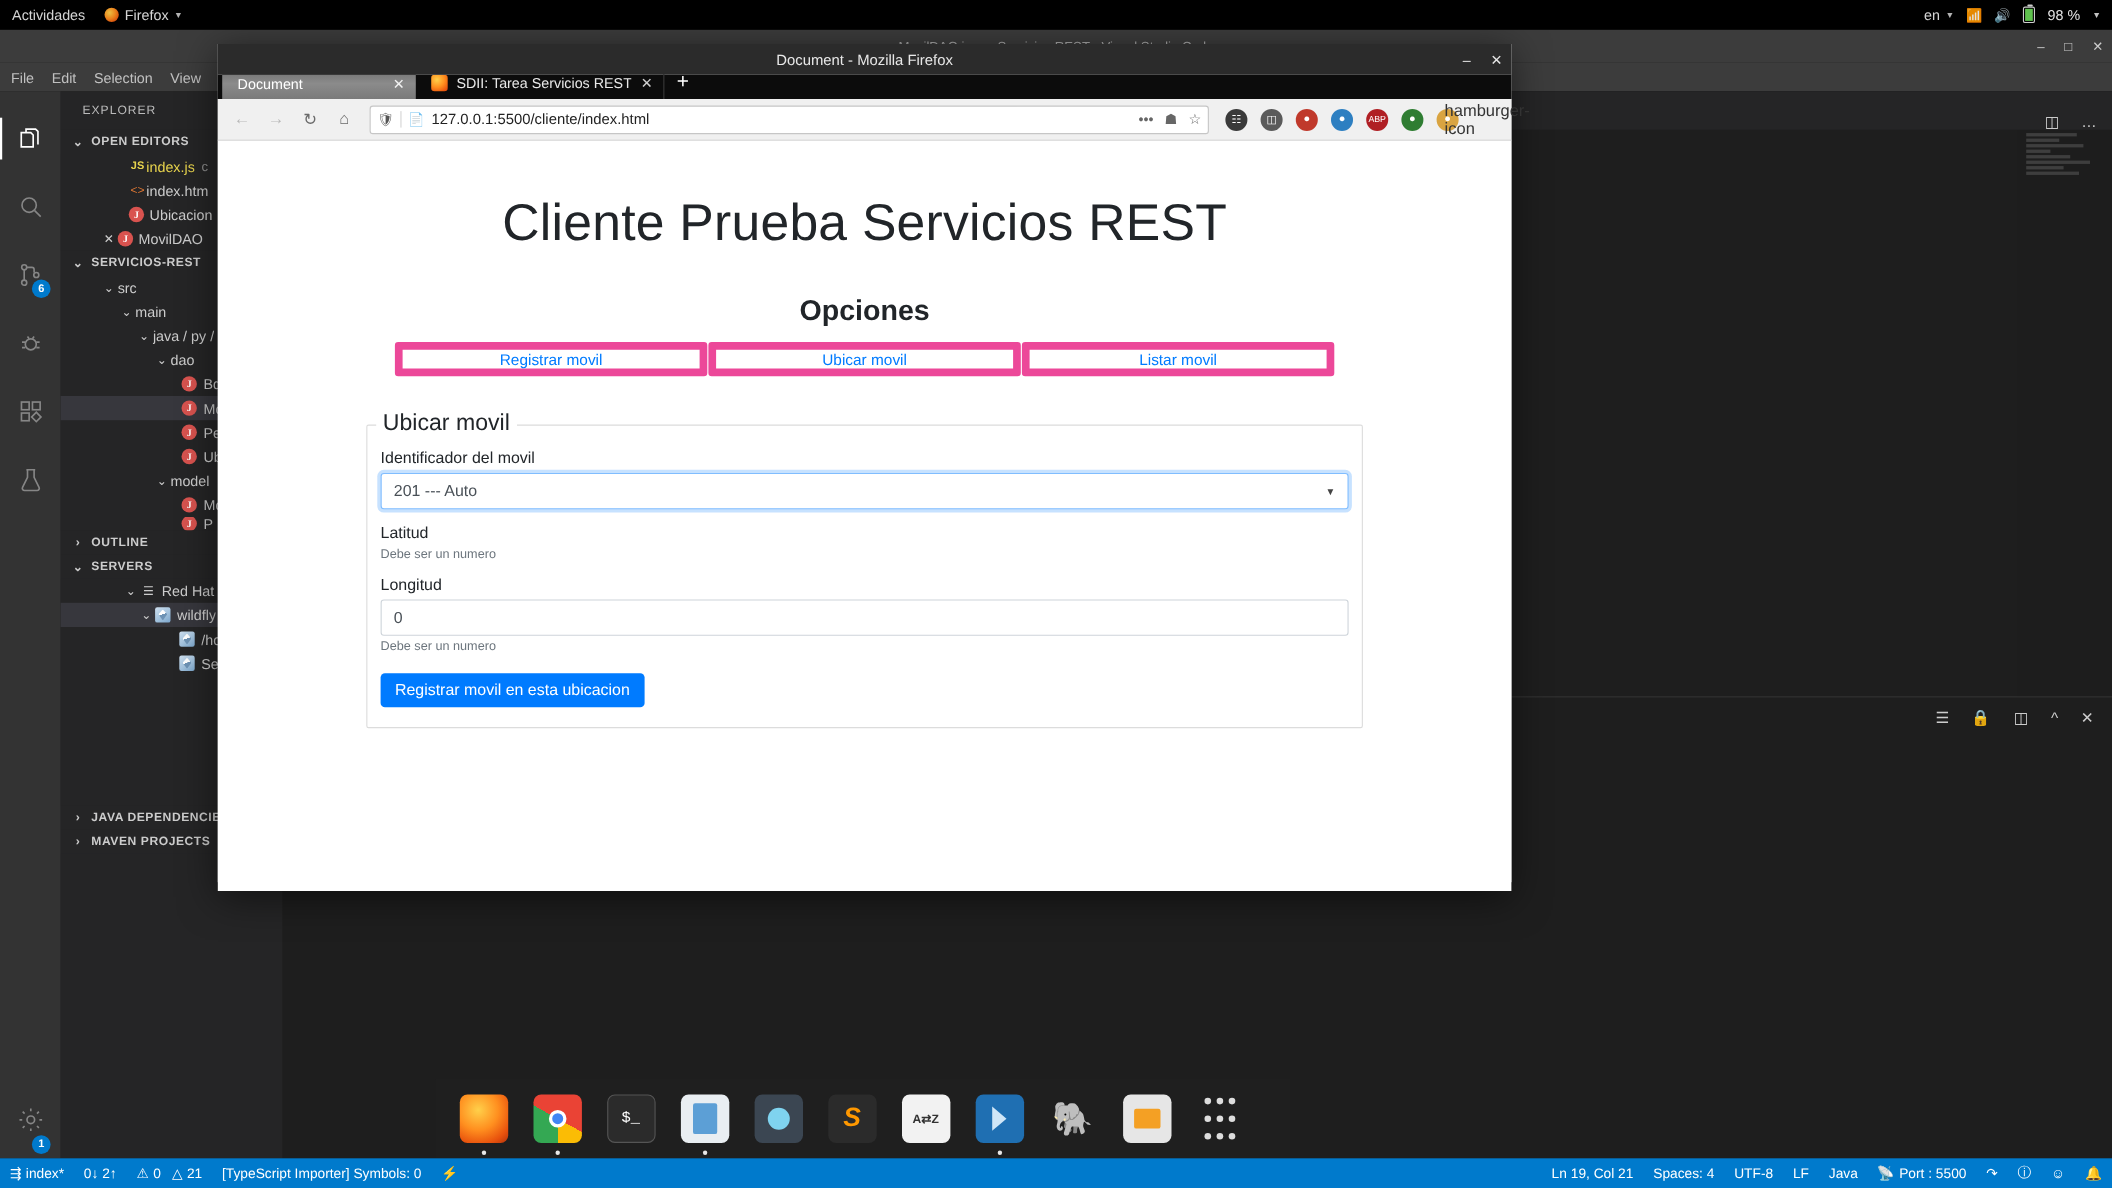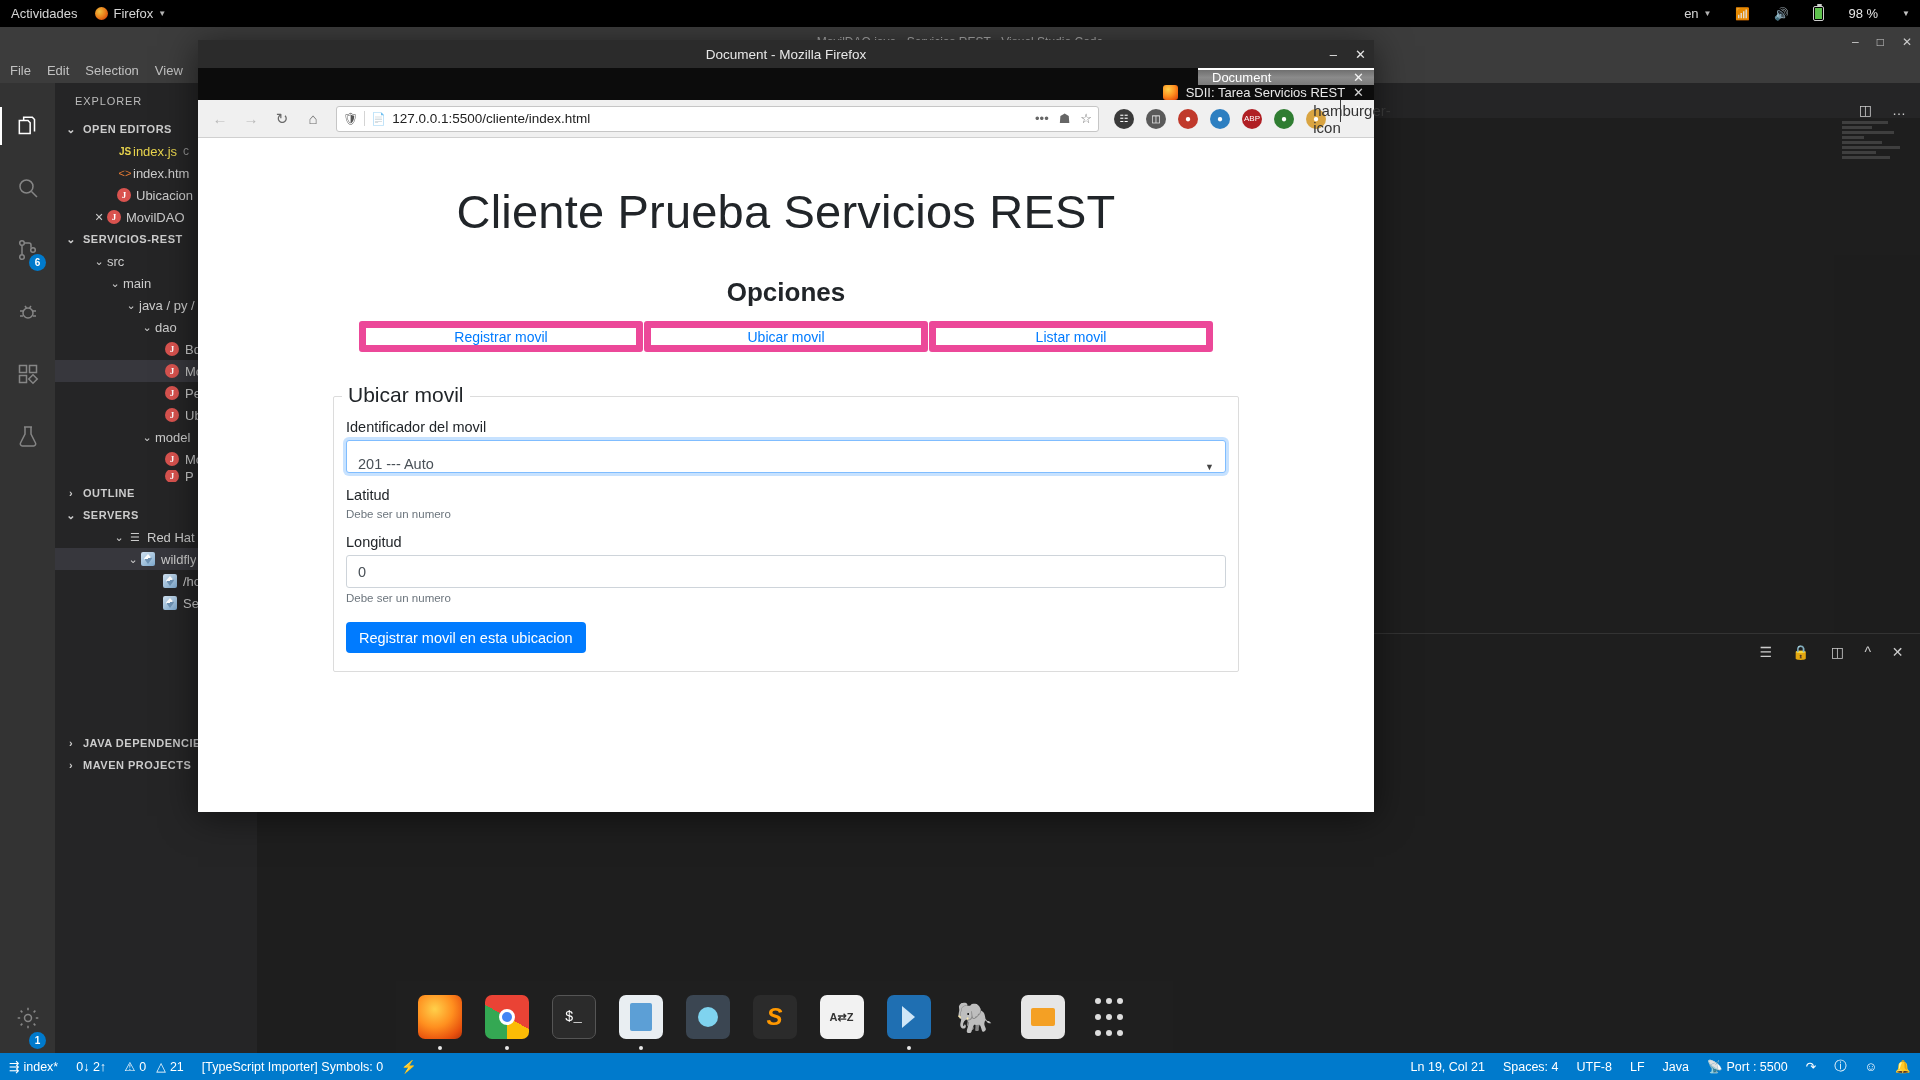--- a/index.html
+++ b/index.html
@@ -12,21 +12,21 @@
 
   
   .gnome-bar {
     position: absolute; left: 0; top: 0; width: 1920px; height: 27px;
     background: #000; color: #e6e6e6; font-size: 13px;
     display: flex; align-items: center; z-index: 90;
   }
   .gb-left { display: flex; align-items: center; gap: 18px; padding-left: 11px; }
   .gb-item { display: flex; align-items: center; gap: 5px; opacity: .92; }
   .gb-center { position: absolute; left: 0; right: 0; text-align: center; font-size: 13px; }
-  .gb-right { position: absolute; right: 10px; display: flex; align-items: center; gap: 24px; font-size: 13px; }
+  .gb-right { position: absolute; right: 10px; display: flex; align-items: center; gap: 11px; font-size: 13px; }
   .caret { font-size: 8px; opacity: .85; }
   .ff-logo {
     width: 13px; height: 13px; border-radius: 50%;
     background: radial-gradient(circle at 35% 35%, #ffd04a 0%, #ff8f1f 45%, #e8520d 80%);
     display:inline-block;
   }
   .wifi-ic, .vol-ic { font-size: 12px; opacity: .9; }
   .bat-ic {
     width: 11px; height: 15px; border: 1.6px solid #cfcfcf; border-radius: 2px;
     position: relative; display: inline-block;
@@ -151,21 +151,21 @@
   
   .firefox {
     position: absolute; left: 198px; top: 40px; width: 1176px; height: 770px;
     background: #fff; z-index: 80; box-shadow: 0 6px 34px rgba(0,0,0,.55);
   }
   .ff-titlebar {
     height: 28px; background: #2b2b2b; color: #e8e8e8; display: flex; align-items: center;
     justify-content: center; position: relative; font-size: 13.5px;
   }
   .ff-win-ctrls { position: absolute; right: 8px; display: flex; gap: 18px; font-size: 13px; }
-  .ff-tabstrip { height: 32px; background: #0c0c0c; display: flex; align-items: flex-end; padding-left: 4px; flex-direction: column; }
+  .ff-tabstrip { height: 22px; background: #0c0c0c; display: flex; align-items: flex-end; padding-left: 4px; }
   .ff-tab {
     height: 30px; display: flex; align-items: center; gap: 8px; padding: 0 10px 0 14px;
     font-size: 13px; color: #e8e8e8; min-width: 176px;
   }
   .ff-tab.active { background: linear-gradient(180deg,#6f6f6f 0%,#8b8b8b 50%,#7a7a7a 100%); color: #fff; border-top: 2px solid #fff; }
   .ff-tab .tname { flex: 1; overflow: hidden; white-space: nowrap; }
   .ff-tab .tclose { font-size: 13px; opacity: .9; }
   .tab-fav {
     width: 15px; height: 15px; border-radius: 3px; flex: 0 0 auto;
     background: radial-gradient(circle at 35% 30%, #ffd04a 0%, #ff8f1f 48%, #e8520d 85%);
@@ -212,21 +212,20 @@
   }
   .fld { padding: 0 6px; }
   .fld-label { font-size: 14.5px; color: #212529; margin: 14px 0 5px; }
   .fld-input {
     height: 33px; border: 1px solid #ced4da; border-radius: 3px; display: flex; align-items: center;
     padding: 0 11px; font-size: 14.5px; color: #495057; background: #fff;
   }
   .fld-select {
     border: 1px solid #80bdff; box-shadow: 0 0 0 3px rgba(0,123,255,.22);
     justify-content: space-between;
-    align-items: flex-end;
   }
   .sel-arrow { font-size: 9px; color: #444; }
   .fld-help { font-size: 11.5px; color: #6c757d; margin-top: 4px; }
   .submit-btn {
     margin: 18px 0 0 6px; background: #007bff; color: #fff; border: none; border-radius: 4px;
     height: 31px; padding: 0 13px; font-size: 14.5px; display: inline-flex; align-items: center;
   }
 </style>
 </head>
 <body>

